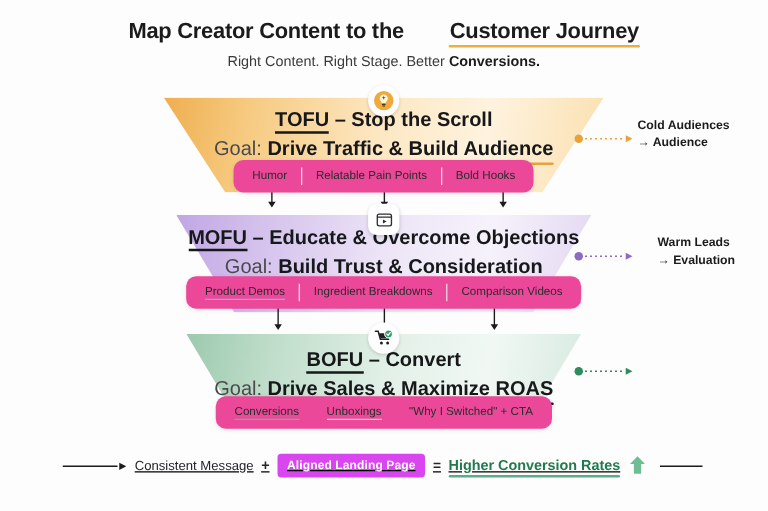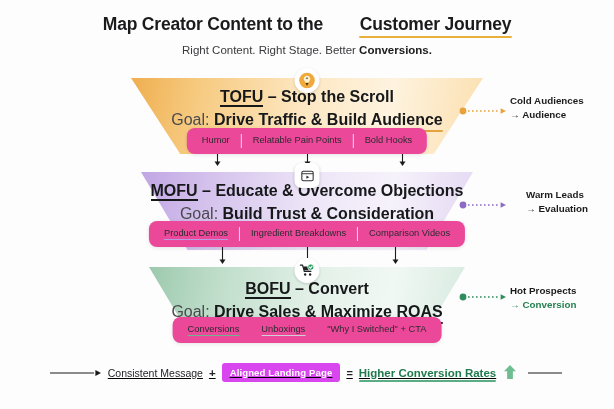--- a/index.html
+++ b/index.html
@@ -235,24 +235,20 @@
     <div class="tag"><span class="ul-g">Conversions</span></div>
     <div class="tag"><span class="ul">Unboxings</span></div>
     <div class="tag"><span>"Why I Switched" + CTA</span></div>
   </div>
 
   <svg class="connector" style="left:459px; top:292px;" width="48" height="10">
     <circle cx="4" cy="5" r="3.4" fill="#2E8C5C"></circle>
     <path d="M9 5h31" stroke="#2E8C5C" stroke-width="1.3" stroke-dasharray="1.6 2.4" fill="none"></path>
     <path d="M47 5l-5.4-2.8v5.6z" fill="#2E8C5C"></path>
   </svg>
-  <div class="side-label" style="left:510px; top:285px;">
-    <div class="side-line1">Hot Prospects</div>
-    <div class="side-line2 green">→ Conversion</div>
-  </div>
 
   <div class="footer">
     <svg width="52" height="10">
       <path d="M0 5h44" stroke="#1b1b1d" stroke-width="1.2" fill="none"></path>
       <path d="M51 5l-5.6-2.9v5.8z" fill="#1b1b1d"></path>
     </svg>
     <span class="f-text">Consistent Message</span>
     <span class="f-plus">+</span>
     <span class="f-chip">Aligned Landing Page</span>
     <span class="f-eq">=</span>

